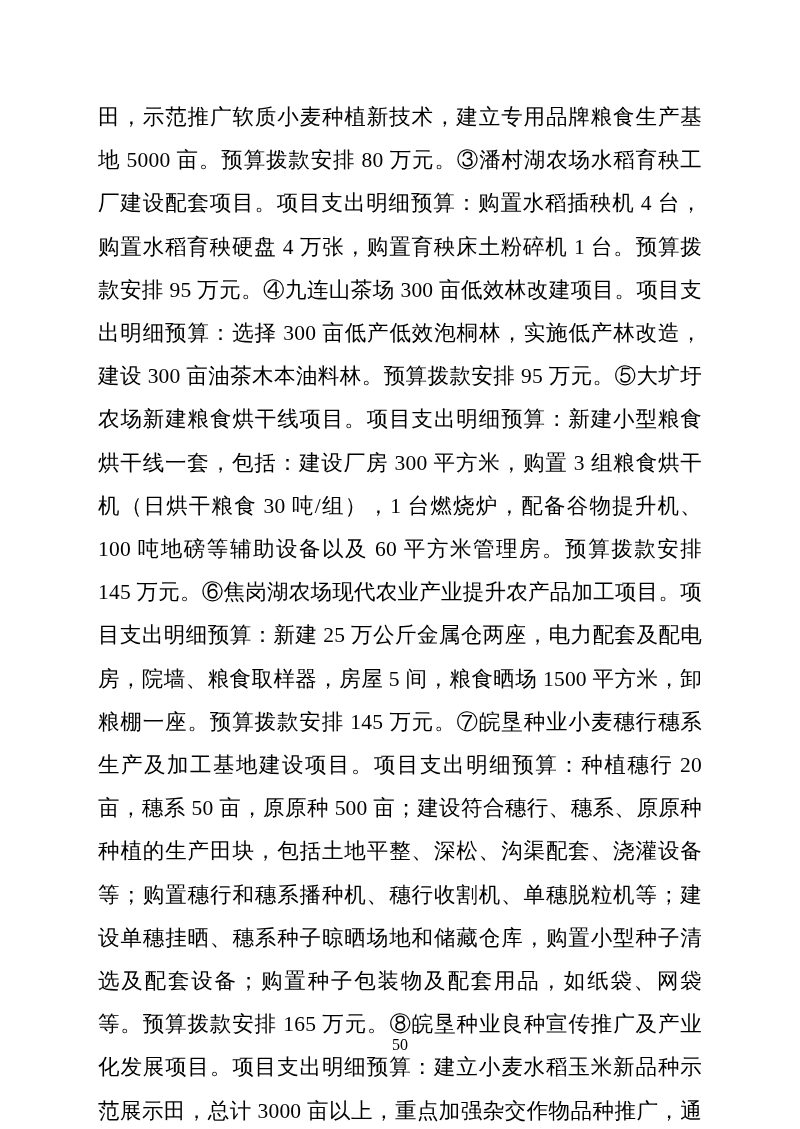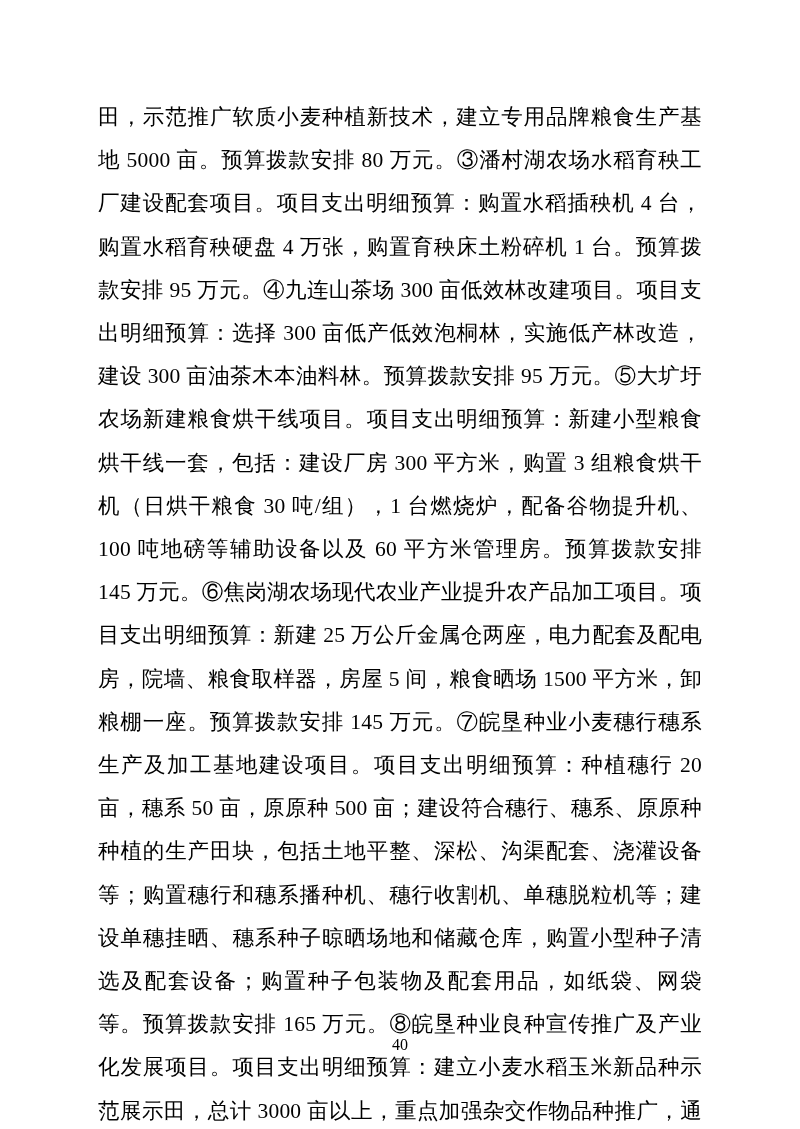--- a/index.html
+++ b/index.html
@@ -45,14 +45,14 @@
     font-family: "Liberation Serif", "DejaVu Serif", serif;
   }
 </style>
 </head>
 <body>
 
 <div class="page">
   <div class="content">
     <p class="para">田，示范推广软质小麦种植新技术，建立专用品牌粮食生产基地 5000 亩。预算拨款安排 80 万元。③潘村湖农场水稻育秧工厂建设配套项目。项目支出明细预算：购置水稻插秧机 4 台，购置水稻育秧硬盘 4 万张，购置育秧床土粉碎机 1 台。预算拨款安排 95 万元。④九连山茶场 300 亩低效林改建项目。项目支出明细预算：选择 300 亩低产低效泡桐林，实施低产林改造，建设 300 亩油茶木本油料林。预算拨款安排 95 万元。⑤大圹圩农场新建粮食烘干线项目。项目支出明细预算：新建小型粮食烘干线一套，包括：建设厂房 300 平方米，购置 3 组粮食烘干机（日烘干粮食 30 吨/组），1 台燃烧炉，配备谷物提升机、100 吨地磅等辅助设备以及 60 平方米管理房。预算拨款安排 145 万元。⑥焦岗湖农场现代农业产业提升农产品加工项目。项目支出明细预算：新建 25 万公斤金属仓两座，电力配套及配电房，院墙、粮食取样器，房屋 5 间，粮食晒场 1500 平方米，卸粮棚一座。预算拨款安排 145 万元。⑦皖垦种业小麦穗行穗系生产及加工基地建设项目。项目支出明细预算：种植穗行 20 亩，穗系 50 亩，原原种 500 亩；建设符合穗行、穗系、原原种种植的生产田块，包括土地平整、深松、沟渠配套、浇灌设备等；购置穗行和穗系播种机、穗行收割机、单穗脱粒机等；建设单穗挂晒、穗系种子晾晒场地和储藏仓库，购置小型种子清选及配套设备；购置种子包装物及配套用品，如纸袋、网袋等。预算拨款安排 165 万元。⑧皖垦种业良种宣传推广及产业化发展项目。项目支出明细预算：建立小麦水稻玉米新品种示范展示田，总计 3000 亩以上，重点加强杂交作物品种推广，通过</p>
   </div>
-  <div class="page-number">40</div>
+  <div class="page-number">50</div>
 </div>
 
 </body></html>

